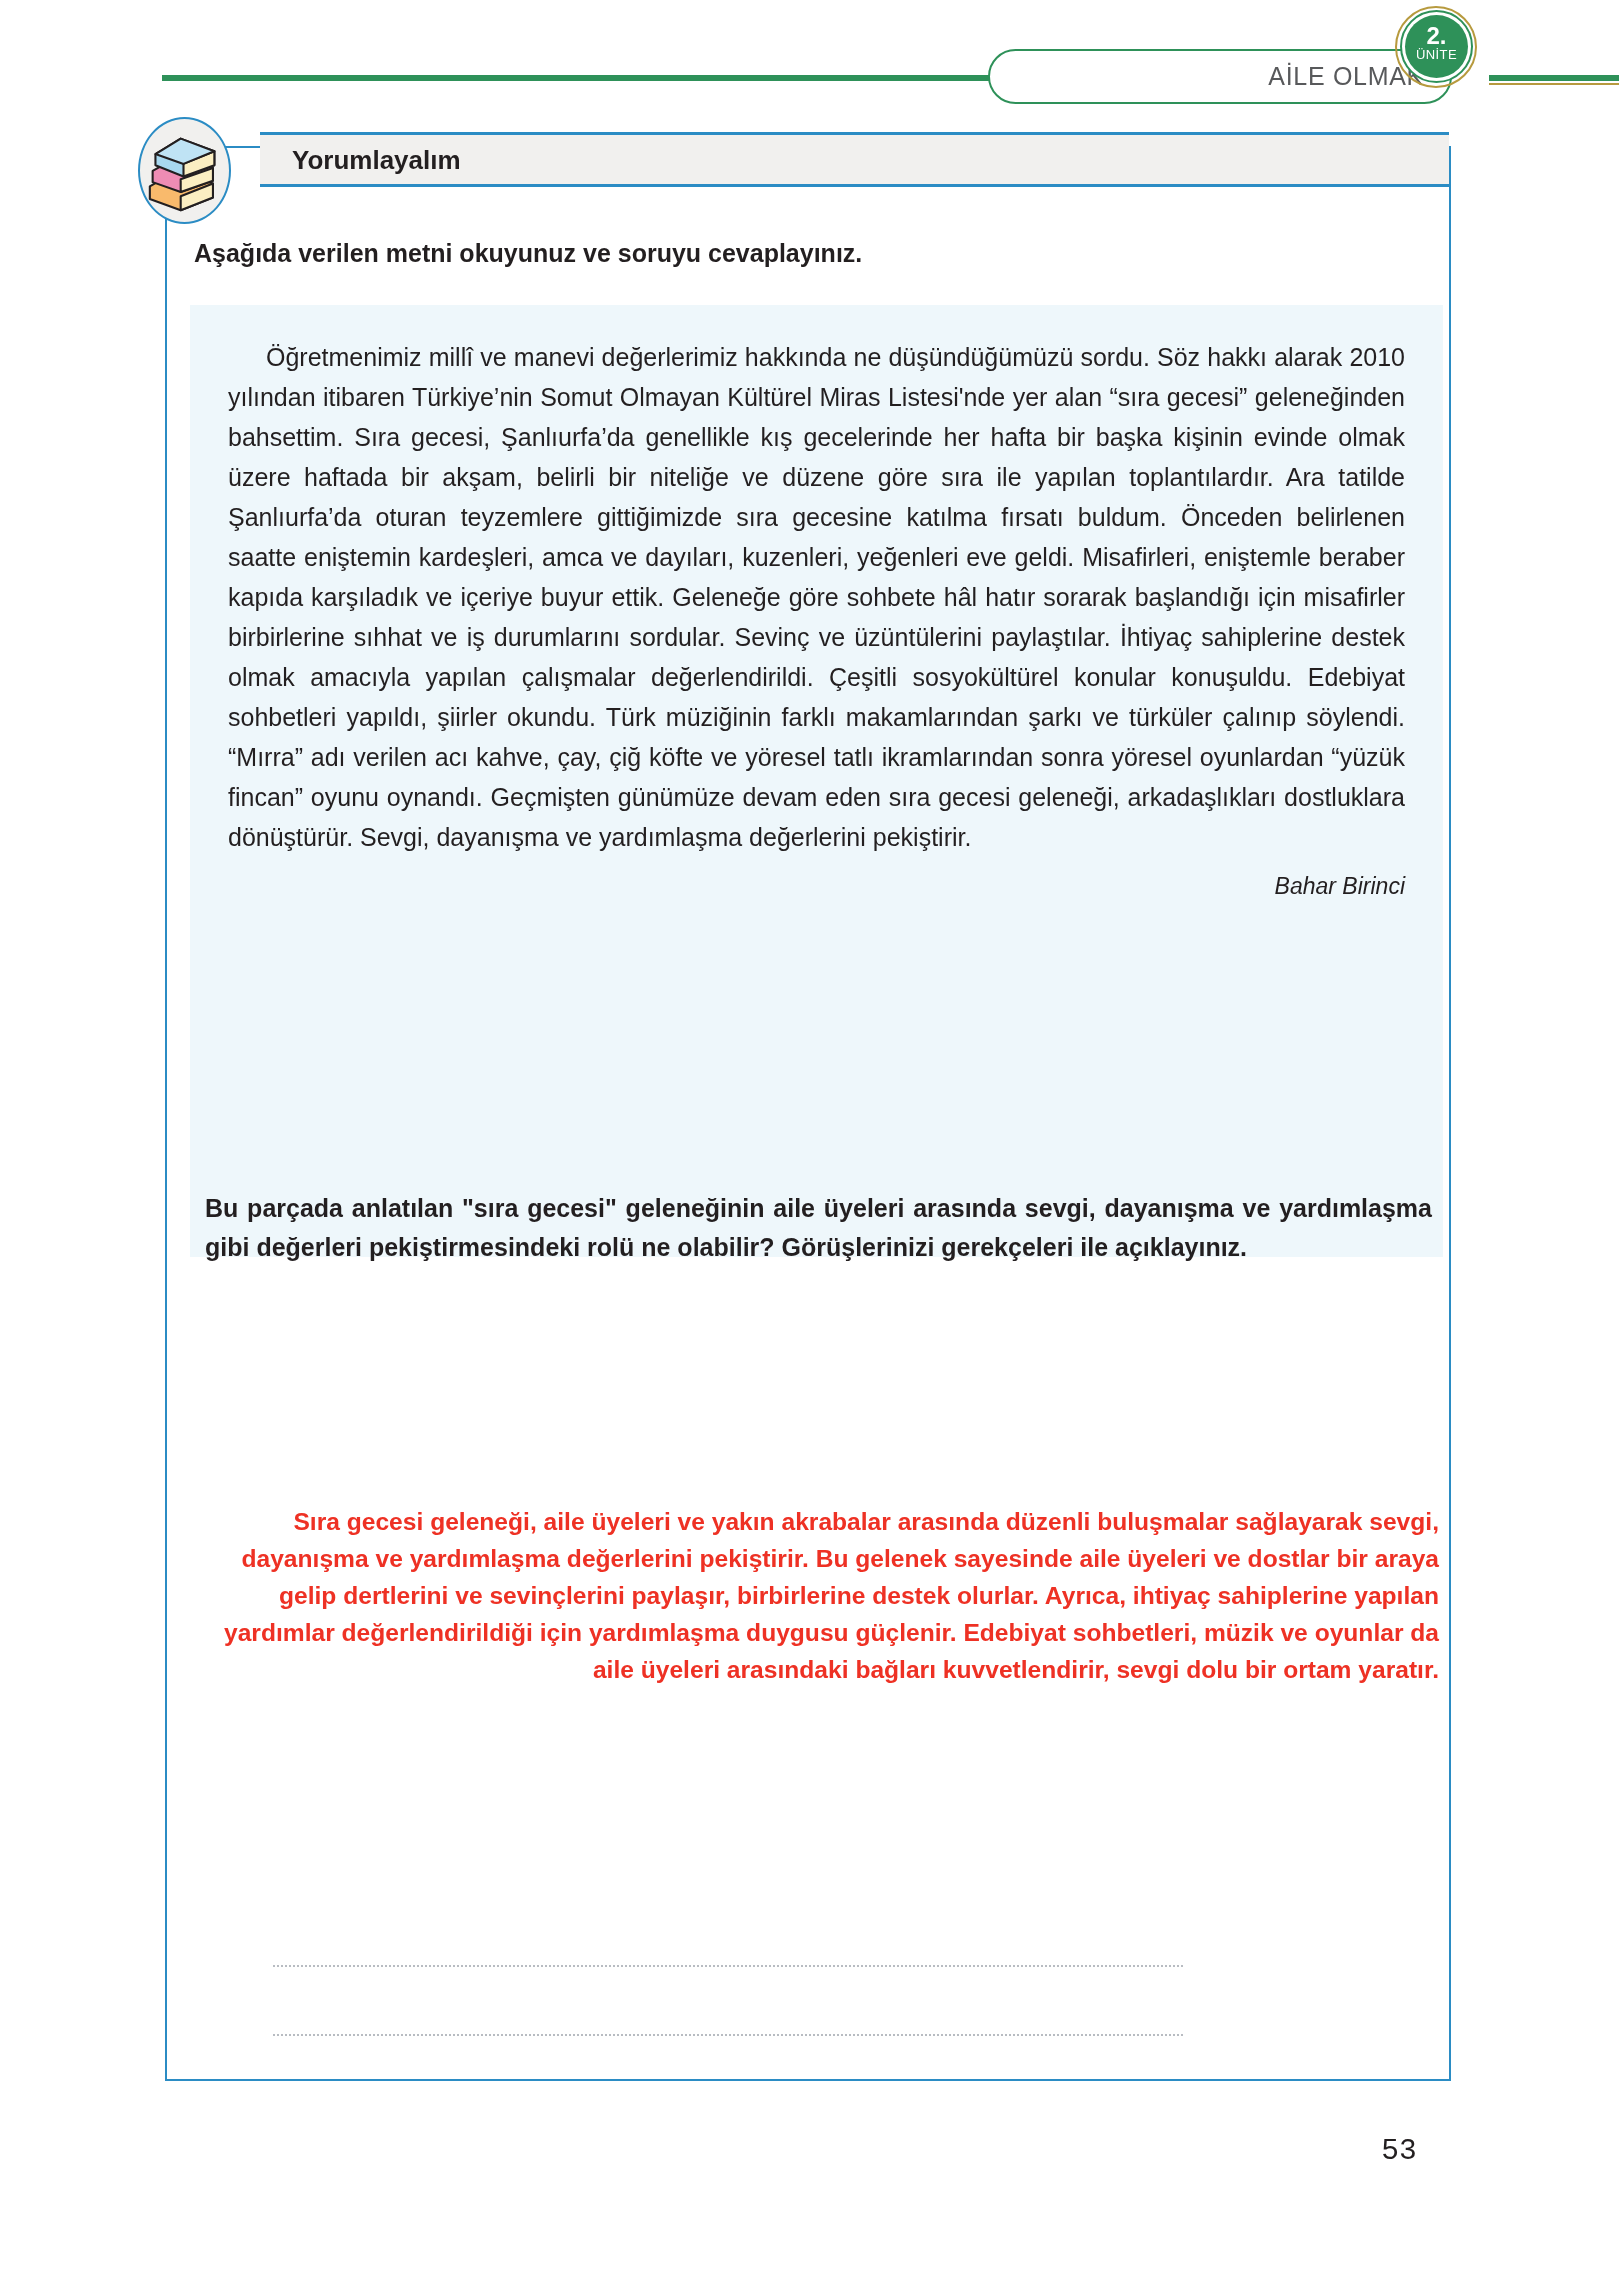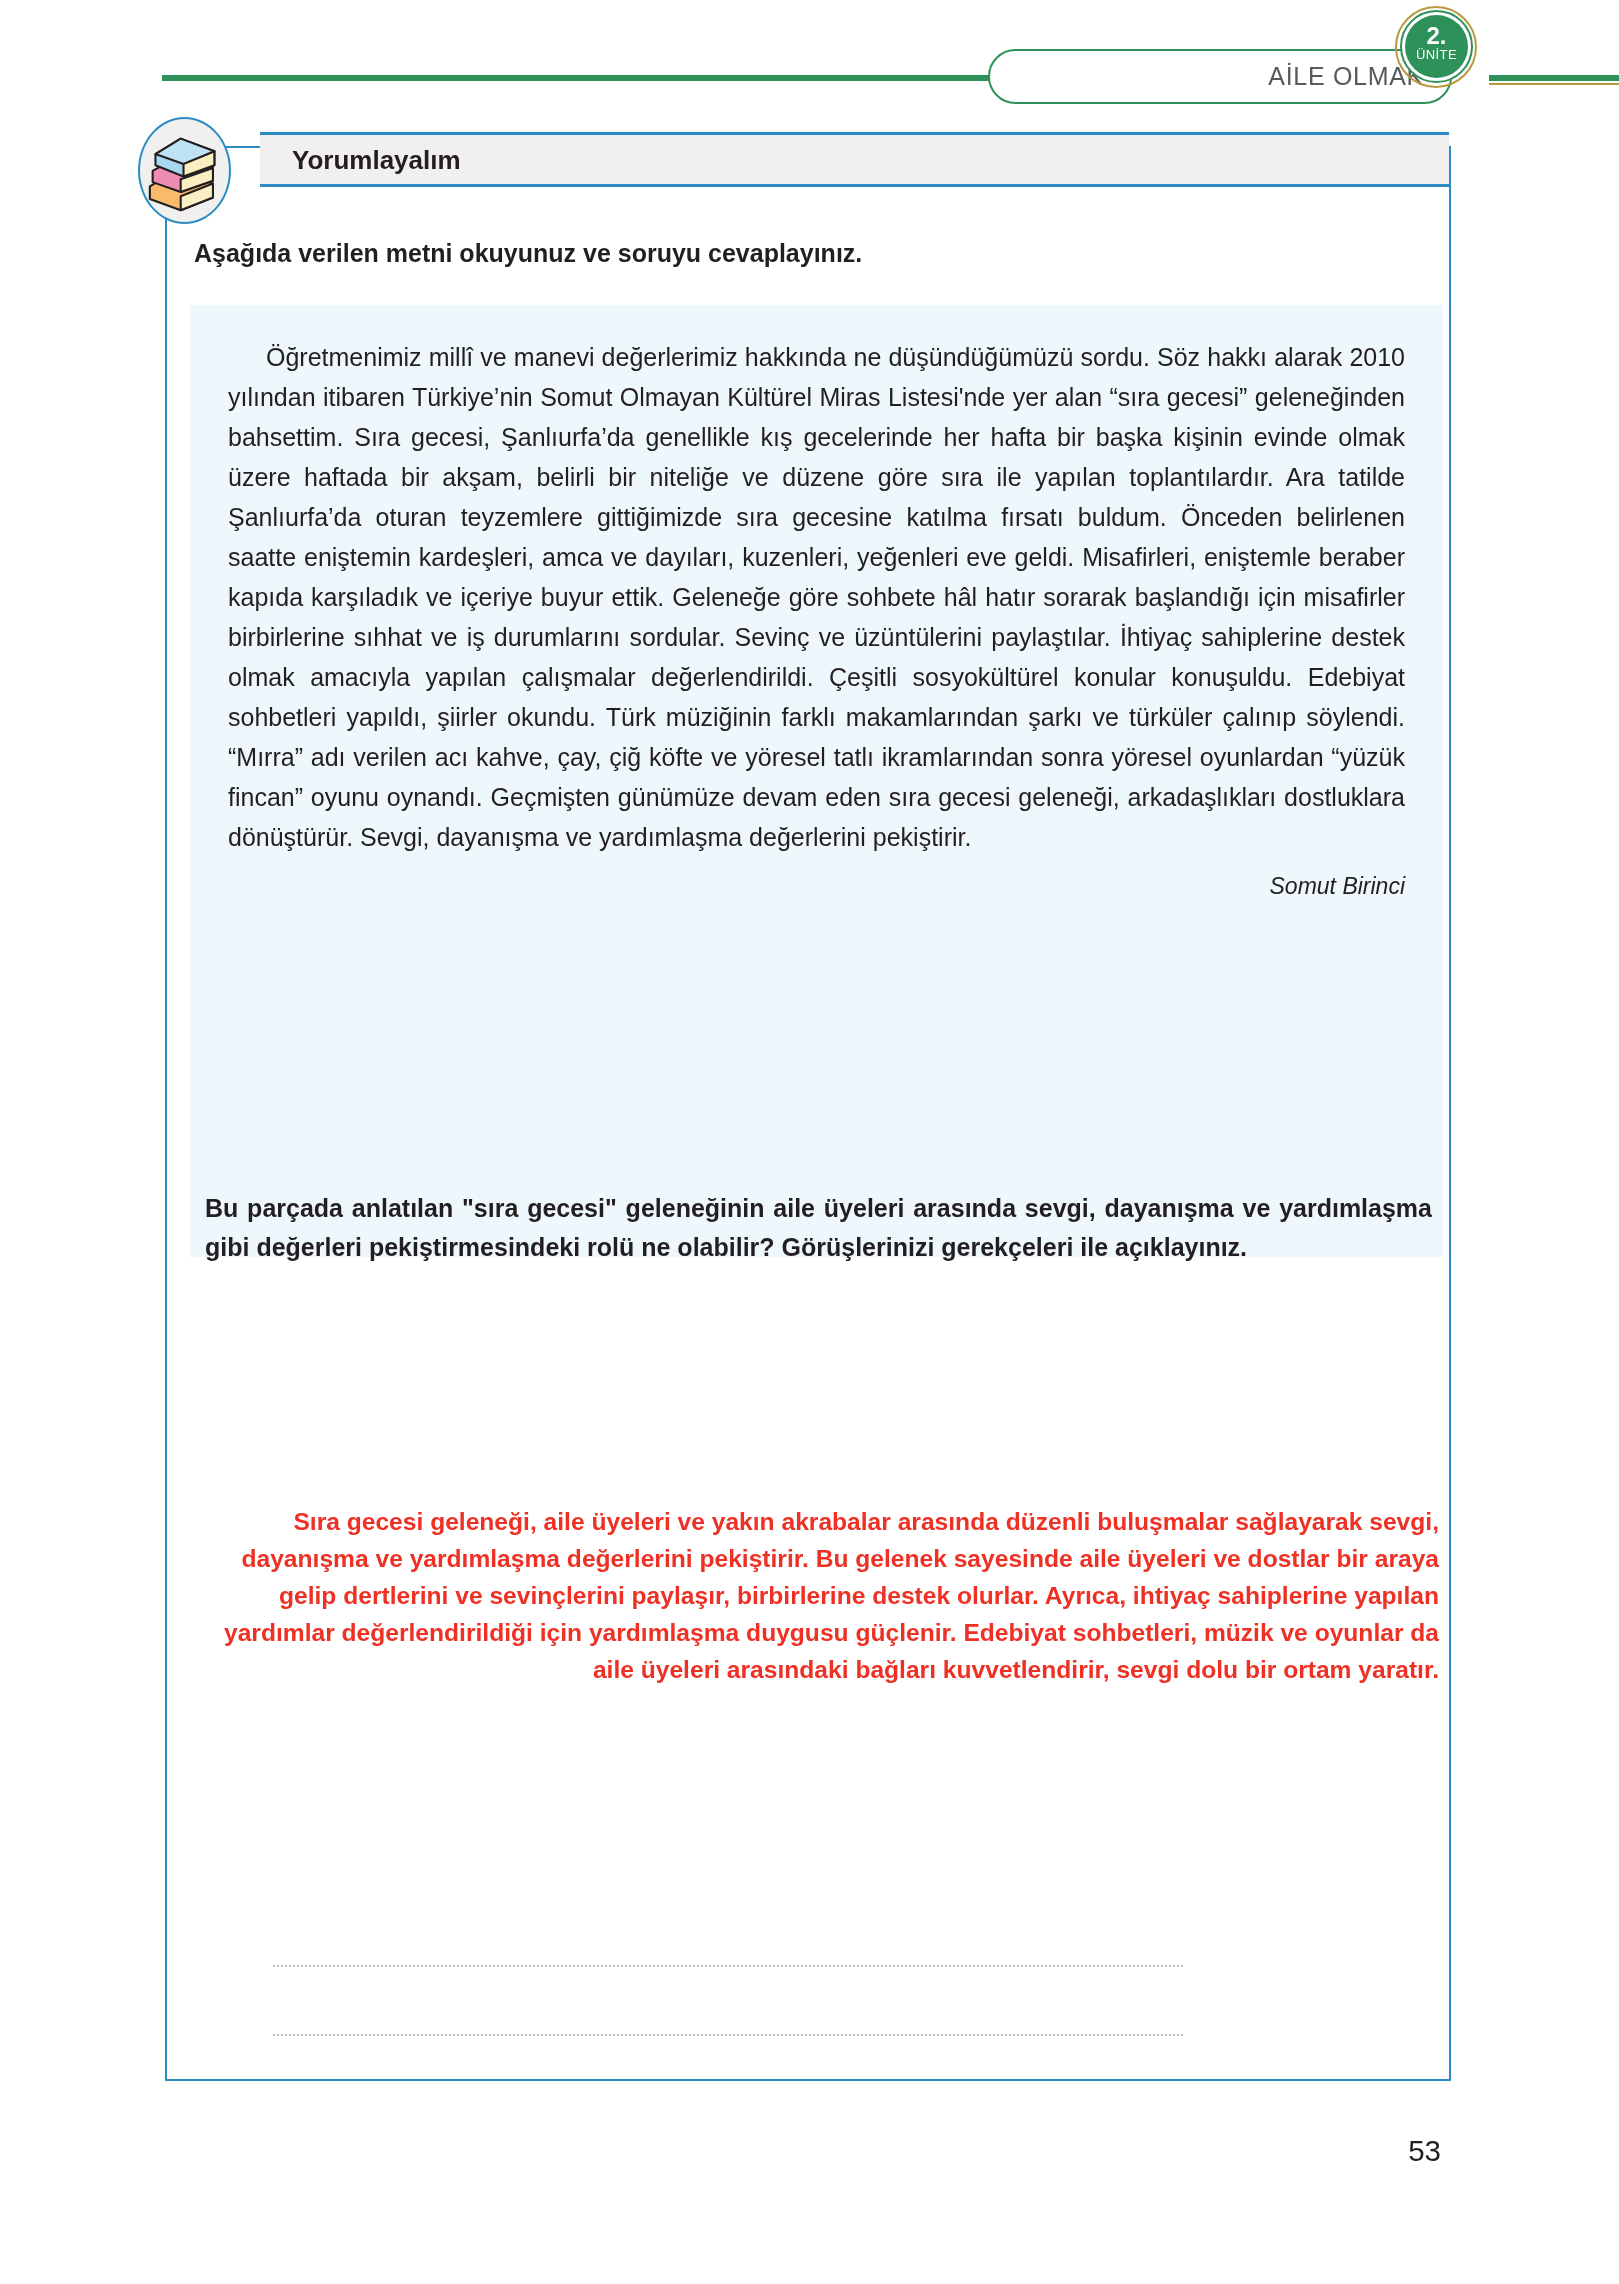--- a/index.html
+++ b/index.html
@@ -243,24 +243,24 @@
   }
   #dot-line-1 { top: 1963px; }
   #dot-line-2 { top: 2032px; }
 
   
   #page-number {
     position: absolute;
     left: 1357px;
     top: 2134px;
     width: 84px;
-    text-align: right;
+    text-align: center;
     font-size: 29.5px;
     color: #231f20;
-    font-family: Liberation Sans, sans-serif;
+    font-family: Liberation Mono, monospace;
   }
 </style>
 </head>
 <body>
 
 <div id="header">
   <div class="green-line-left"></div>
   <div class="green-line-right"></div>
   <div class="gold-line-right"></div>
   <div class="header-pill"></div>
@@ -291,21 +291,21 @@
     <path d="M22 50 L58 28 L106 46 L106 66 L62 82 L22 66 Z" fill="#a8d8ef" stroke="#231f20" stroke-width="3" stroke-linejoin="round"></path>
     <path d="M62 64 L106 46 L106 66 L62 82 Z" fill="#fbeec2" stroke="#231f20" stroke-width="3" stroke-linejoin="round"></path>
     <path d="M22 50 L58 28 L106 46 L62 64 Z" fill="#bfe3f4" stroke="#231f20" stroke-width="3" stroke-linejoin="round"></path>
   </svg>
 </div>
 
 <div id="instruction">Aşağıda verilen metni okuyunuz ve soruyu cevaplayınız.</div>
 
 <div id="passage-box">
   <div id="passage-text">Öğretmenimiz millî ve manevi değerlerimiz hakkında ne düşündüğümüzü sordu. Söz hakkı alarak 2010 yılından itibaren Türkiye’nin Somut Olmayan Kültürel Miras Listesi'nde yer alan “sıra gecesi” geleneğinden bahsettim. Sıra gecesi, Şanlıurfa’da genellikle kış gecelerinde her hafta bir başka kişinin evinde olmak üzere haftada bir akşam, belirli bir niteliğe ve düzene göre sıra ile yapılan toplantılardır. Ara tatilde Şanlıurfa’da oturan teyzemlere gittiğimizde sıra gecesine katılma fırsatı buldum. Önceden belirlenen saatte eniştemin kardeşleri, amca ve dayıları, kuzenleri, yeğenleri eve geldi. Misafirleri, eniştemle beraber kapıda karşıladık ve içeriye buyur ettik. Geleneğe göre sohbete hâl hatır sorarak başlandığı için misafirler birbirlerine sıhhat ve iş durumlarını sordular. Sevinç ve üzüntülerini paylaştılar. İhtiyaç sahiplerine destek olmak amacıyla yapılan çalışmalar değerlendirildi. Çeşitli sosyokültürel konular konuşuldu. Edebiyat sohbetleri yapıldı, şiirler okundu. Türk müziğinin farklı makamlarından şarkı ve türküler çalınıp söylendi. “Mırra” adı verilen acı kahve, çay, çiğ köfte ve yöresel tatlı ikramlarından sonra yöresel oyunlardan “yüzük fincan” oyunu oynandı. Geçmişten günümüze devam eden sıra gecesi geleneği, arkadaşlıkları dostluklara dönüştürür. Sevgi, dayanışma ve yardımlaşma değerlerini pekiştirir.</div>
-  <div id="passage-author">Somut Birinci</div>
+  <div id="passage-author">Bahar Birinci</div>
 </div>
 
 <div id="question">Bu parçada anlatılan "sıra gecesi" geleneğinin aile üyeleri arasında sevgi, dayanışma ve yardımlaşma gibi değerleri pekiştirmesindeki rolü ne olabilir? Görüşlerinizi gerekçeleri ile açıklayınız.</div>
 
 <div id="answer">Sıra gecesi geleneği, aile üyeleri ve yakın akrabalar arasında düzenli buluşmalar sağlayarak sevgi, dayanışma ve yardımlaşma değerlerini pekiştirir. Bu gelenek sayesinde aile üyeleri ve dostlar bir araya gelip dertlerini ve sevinçlerini paylaşır, birbirlerine destek olurlar. Ayrıca, ihtiyaç sahiplerine yapılan yardımlar değerlendirildiği için yardımlaşma duygusu güçlenir. Edebiyat sohbetleri, müzik ve oyunlar da aile üyeleri arasındaki bağları kuvvetlendirir, sevgi dolu bir ortam yaratır.</div>
 
 <div class="dotted-line" id="dot-line-1"></div>
 <div class="dotted-line" id="dot-line-2"></div>
 
 <div id="page-number">53</div>

